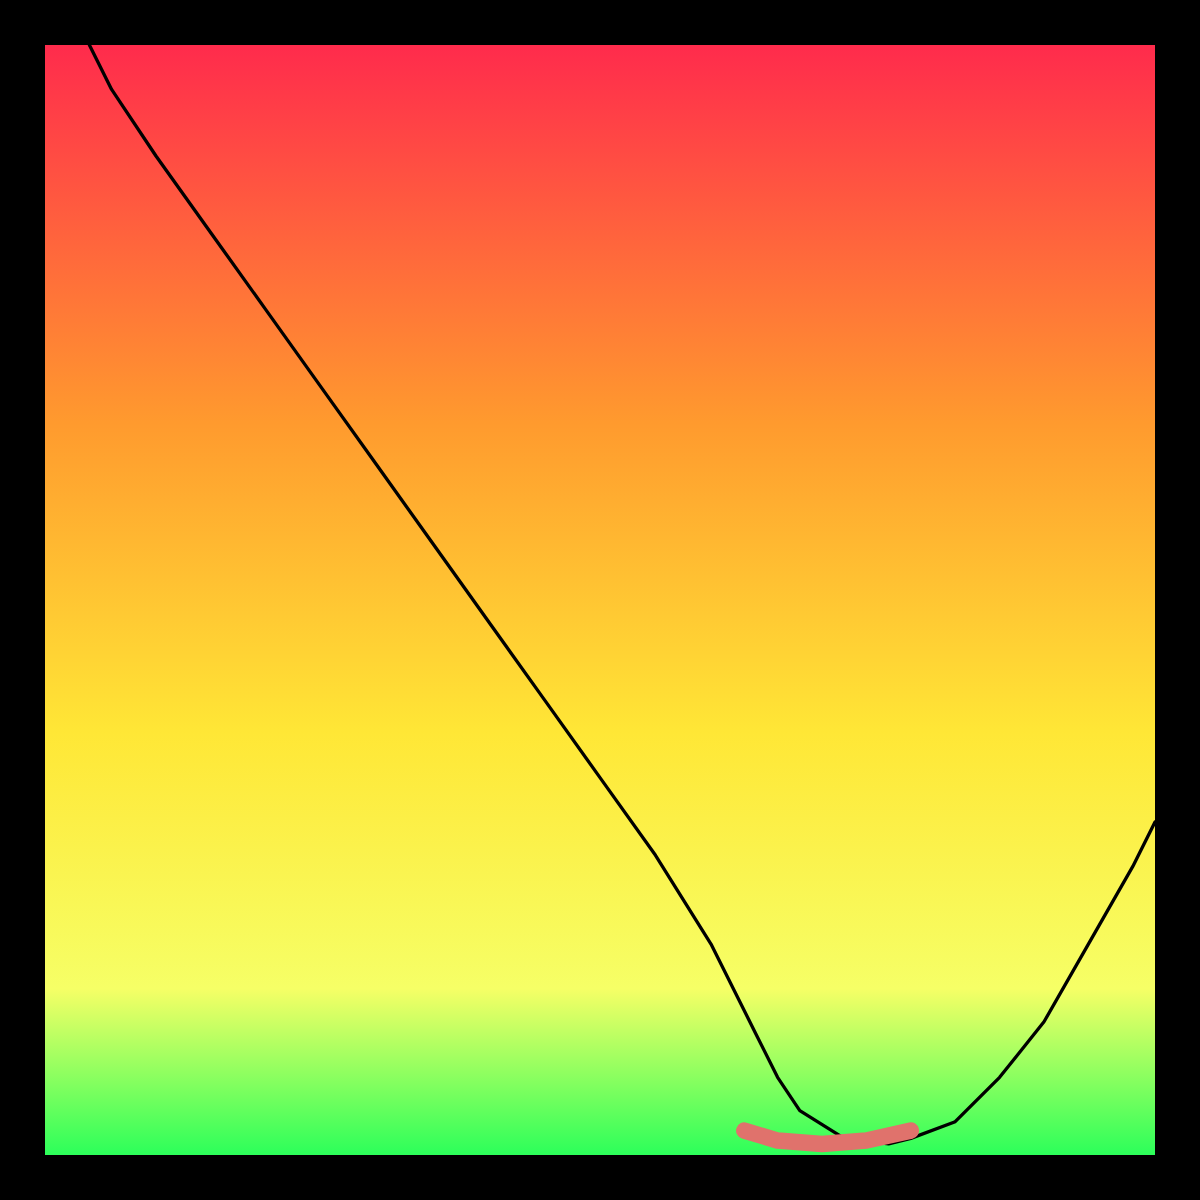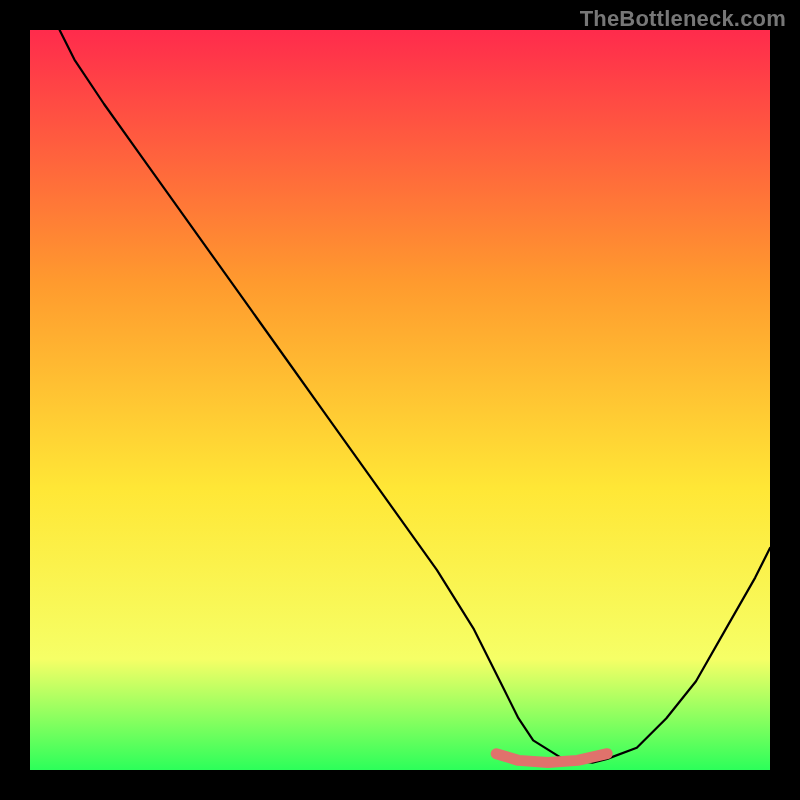--- a/index.html
+++ b/index.html
@@ -29,21 +29,20 @@
     height: 740px;
     overflow: hidden;
   }
   svg { display: block; width: 100%; height: 100%; }
 </style>
 </head>
 <body>
 
 <div class="frame">
 
-  <div class="watermark">TheBottleneck.com</div>
 
   <div class="plot">
     <svg id="plot-svg" viewBox="0 0 740 740" preserveAspectRatio="none">
       <defs>
         <linearGradient id="bg-grad" x1="0" y1="0" x2="0" y2="1">
           <stop id="g0" offset="0%" stop-color="#ff2b4c"></stop>
           <stop id="g1" offset="34%" stop-color="#ff9a2e"></stop>
           <stop id="g2" offset="62%" stop-color="#ffe736"></stop>
           <stop id="g3" offset="85%" stop-color="#f6ff66"></stop>
           <stop id="g4" offset="100%" stop-color="#2cff5a"></stop>

